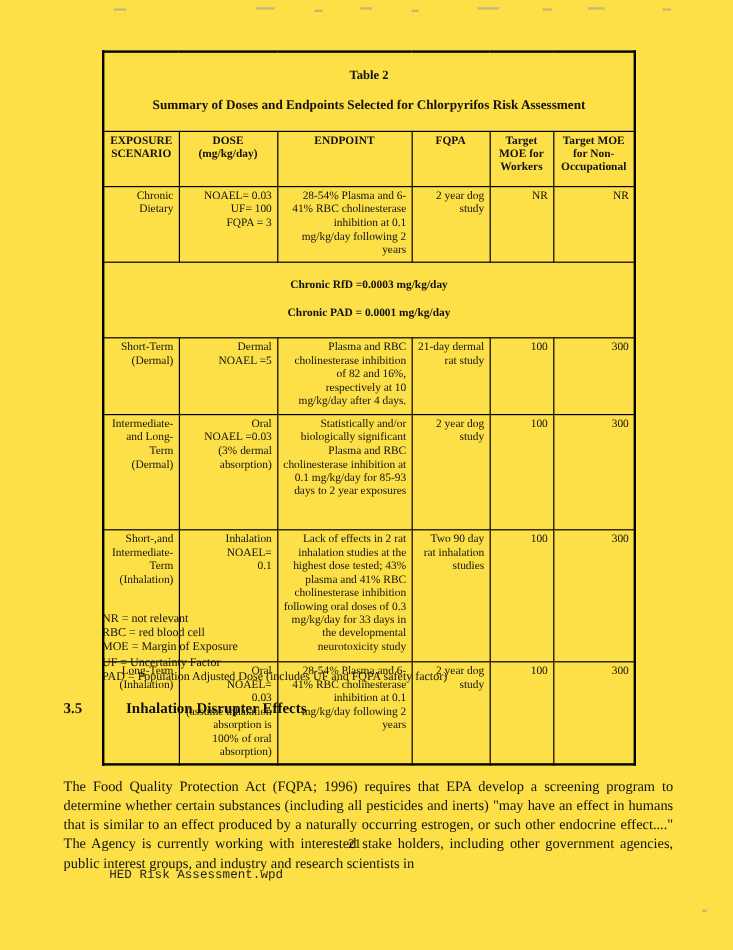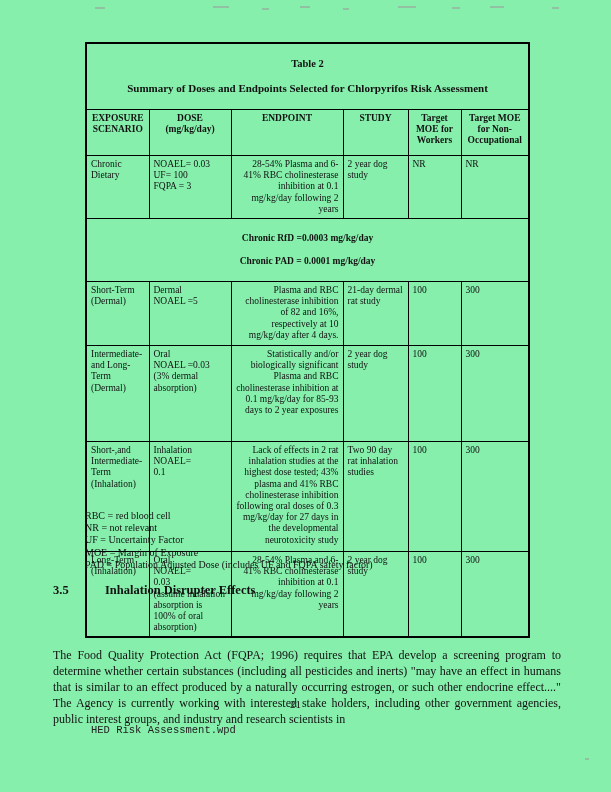--- a/index.html
+++ b/index.html
@@ -1,19 +1,19 @@
 <!DOCTYPE html>
 <html><head>
 <meta charset="utf-8">
 <style>
   html,body{margin:0;padding:0;background:#e8e8e8;}
   .page{
     position:relative;
     width:611px;height:792px;
-    background:#86efac;
+    background:#fde047;
     font-family:"Liberation Serif", serif;
     color:#111;
     overflow:hidden;
     margin:0 auto;
   }
   
   .artifact{position:absolute;background:#9a9a9a;opacity:.55;}
 
   
   .tbl-wrap{position:absolute;left:85px;top:42px;width:443px;}
@@ -29,21 +29,21 @@
     border:1px solid #000;
     vertical-align:top;
     padding:3px 4px;
     white-space:pre-line;
     word-wrap:break-word;
   }
   .title-cell{text-align:center;font-weight:bold;padding:4px 2px;}
   .title-l1{font-size:10.5px;}
   .title-l2{font-size:11px;}
   th{font-weight:bold;text-align:center;font-size:9.5px;}
-  td.c{text-align:left;}
+  td.c{text-align:right;}
   td.l{text-align:right;}
   .rfd-cell{text-align:center;font-weight:bold;padding:4px 2px;}
   tr.h-head{height:46px;}
   tr.h-r1{height:62px;}
   tr.h-rfd{height:26px;}
   tr.h-r2{height:64px;}
   tr.h-r3{height:96px;}
   tr.h-r4{height:110px;}
   tr.h-r5{height:80px;}
 
@@ -107,21 +107,21 @@
             <div class="title-l1">Table 2</div>
             <div class="title-l2">Summary of Doses and Endpoints Selected for Chlorpyrifos Risk Assessment</div>
           </td>
         </tr>
         <tr class="h-head">
           <th>EXPOSURE
 SCENARIO</th>
           <th>DOSE
 (mg/kg/day)</th>
           <th>ENDPOINT</th>
-          <th>STUDY</th>
+          <th>FQPA</th>
           <th>Target
 MOE for
 Workers</th>
           <th>Target MOE
 for Non-
 Occupational</th>
         </tr>
         <tr class="h-r1">
           <td class="c">Chronic
 Dietary</td>
@@ -162,21 +162,21 @@
           <td class="c">300</td>
         </tr>
         <tr class="h-r4">
           <td class="c">Short-,and
 Intermediate-
 Term
 (Inhalation)</td>
           <td class="c">Inhalation
 NOAEL=
 0.1</td>
-          <td class="l">Lack of effects in 2 rat inhalation studies at the highest dose tested; 43% plasma and 41% RBC cholinesterase inhibition following oral doses of  0.3 mg/kg/day for 27 days in the developmental neurotoxicity study</td>
+          <td class="l">Lack of effects in 2 rat inhalation studies at the highest dose tested; 43% plasma and 41% RBC cholinesterase inhibition following oral doses of  0.3 mg/kg/day for 33 days in the developmental neurotoxicity study</td>
           <td class="c">Two 90 day rat inhalation studies</td>
           <td class="c">100</td>
           <td class="c">300</td>
         </tr>
         <tr class="h-r5">
           <td class="c">Long-Term
 (Inhalation)</td>
           <td class="c">Oral
 NOAEL=
 0.03
@@ -184,24 +184,24 @@
           <td class="l">28-54% Plasma and 6-41% RBC cholinesterase inhibition at 0.1 mg/kg/day following 2 years</td>
           <td class="c">2 year dog study</td>
           <td class="c">100</td>
           <td class="c">300</td>
         </tr>
       </tbody>
     </table>
   </div>
 
   <div class="footnotes">
+    <div>NR = not relevant</div>
     <div>RBC = red blood cell</div>
-    <div>NR = not relevant</div>
+    <div>MOE = Margin of Exposure</div>
     <div>UF = Uncertainty Factor</div>
-    <div>MOE = Margin of Exposure</div>
     <div>PAD = Population Adjusted Dose  (includes UF and FQPA safety factor)</div>
   </div>
 
   <div class="section-heading">
     <span class="num">3.5</span><span>Inhalation Disrupter Effects</span>
   </div>
 
   <p class="body-text">The Food Quality Protection Act (FQPA; 1996) requires that EPA develop a screening program to determine whether certain substances (including all pesticides and inerts) "may have an effect in humans that is similar to an effect produced by a naturally occurring estrogen, or such other endocrine effect...."  The Agency is currently working with interested stake holders, including other government agencies, public interest groups, and industry and research scientists in</p>
 
   <div class="footer-left">HED Risk Assessment.wpd</div>

